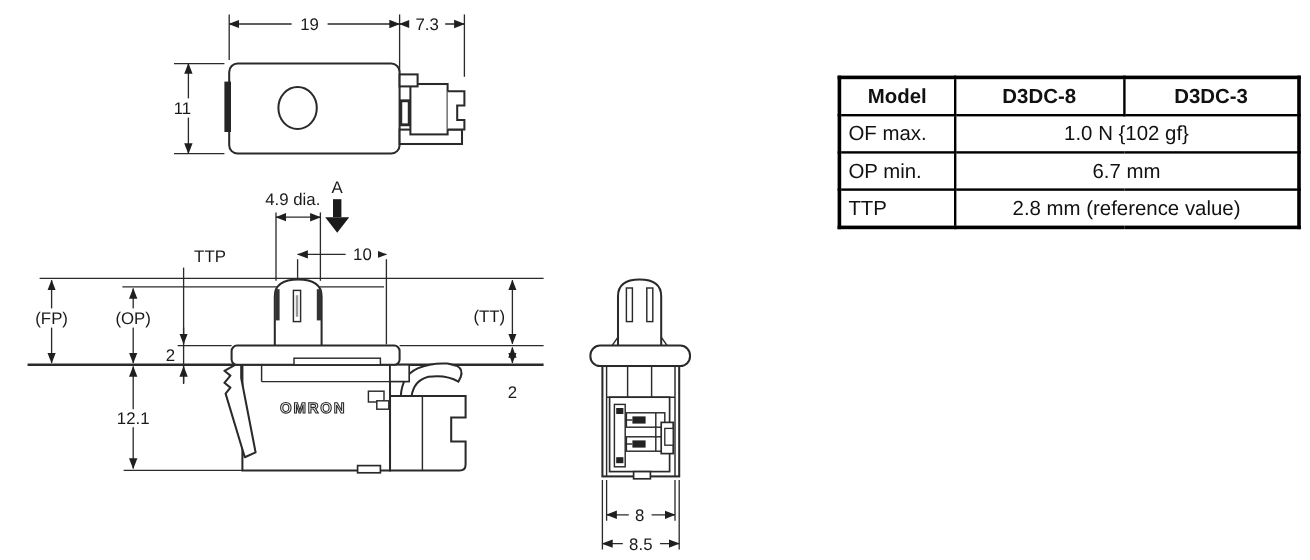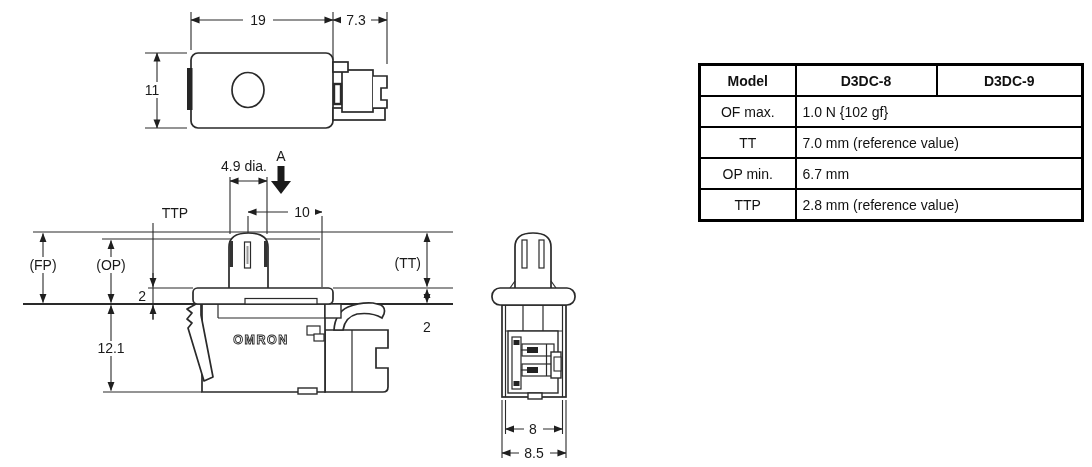--- a/index.html
+++ b/index.html
@@ -6,26 +6,26 @@
   body{width:1092px;height:467px;position:relative;overflow:hidden;
        font-family:"Liberation Sans", sans-serif;color:#111;}
   #stage{position:absolute;left:15px;top:0;width:1092px;height:346px;}
   svg text{font-family:"Liberation Sans", sans-serif;fill:#1a1a1a;}
   .dimtxt{font-size:14px;}
   .brandtxt{font-size:12.5px;font-weight:bold;letter-spacing:1.5px;
             fill:#ffffff;stroke:#2a2a2a;stroke-width:0.9px;}
   
   .spec-table{position:absolute;left:683px;top:63px;border-collapse:collapse;
               table-layout:fixed;background:#fff;}
-  .spec-table td,.spec-table th{border:2px solid #000;font-size:14px;
+  .spec-table td,.spec-table th{border:2px solid #000;font-size:17px;
               height:29px;padding:0 6px;white-space:nowrap;overflow:hidden;}
   .spec-table{border:3px solid #000;}
   .spec-table th{font-weight:bold;text-align:center;}
-  .spec-table td.rowlabel{text-align:center;margin-top:48px;}
-  .spec-table td.rowval{}
+  .spec-table td.rowlabel{text-align:left;margin-top:48px;}
+  .spec-table td.rowval{text-align:center;}
 </style>
 </head>
 <body>
 
 <div id="stage">
 
 <svg width="660" height="467" viewBox="0 0 660 467" style="position:absolute;left:0;top:0;">
   <defs>
     <marker id="arr" viewBox="0 0 8 8" markerWidth="9" markerHeight="9" refX="7.6" refY="4" orient="auto-start-reverse" markerUnits="userSpaceOnUse">
       <path d="M0,0.9 L8,4 L0,7.1 Z" fill="#1f1f1f"></path>
@@ -199,31 +199,27 @@
 <table class="spec-table">
   <colgroup>
         <col style="width:96px">
         <col style="width:141px">
         <col style="width:146px">
       </colgroup>
   <tbody>
         <tr>
     <th>Model</th>
     <th>D3DC-8</th>
-    <th>D3DC-9</th>
+    <th>D3DC-3</th>
   </tr>
   <tr>
     <td class="rowlabel">OF max.</td>
     <td class="rowval" colspan="2">1.0 N {102 gf}</td>
   </tr>
   <tr>
-    <td class="rowlabel">TT</td>
-    <td class="rowval" colspan="2">7.0 mm (reference value)</td>
-  </tr>
-  <tr>
     <td class="rowlabel">OP min.</td>
     <td class="rowval" colspan="2">6.7 mm</td>
   </tr>
   <tr>
     <td class="rowlabel">TTP</td>
     <td class="rowval" colspan="2">2.8 mm (reference value)</td>
   </tr>
 </tbody>
     </table>
 

